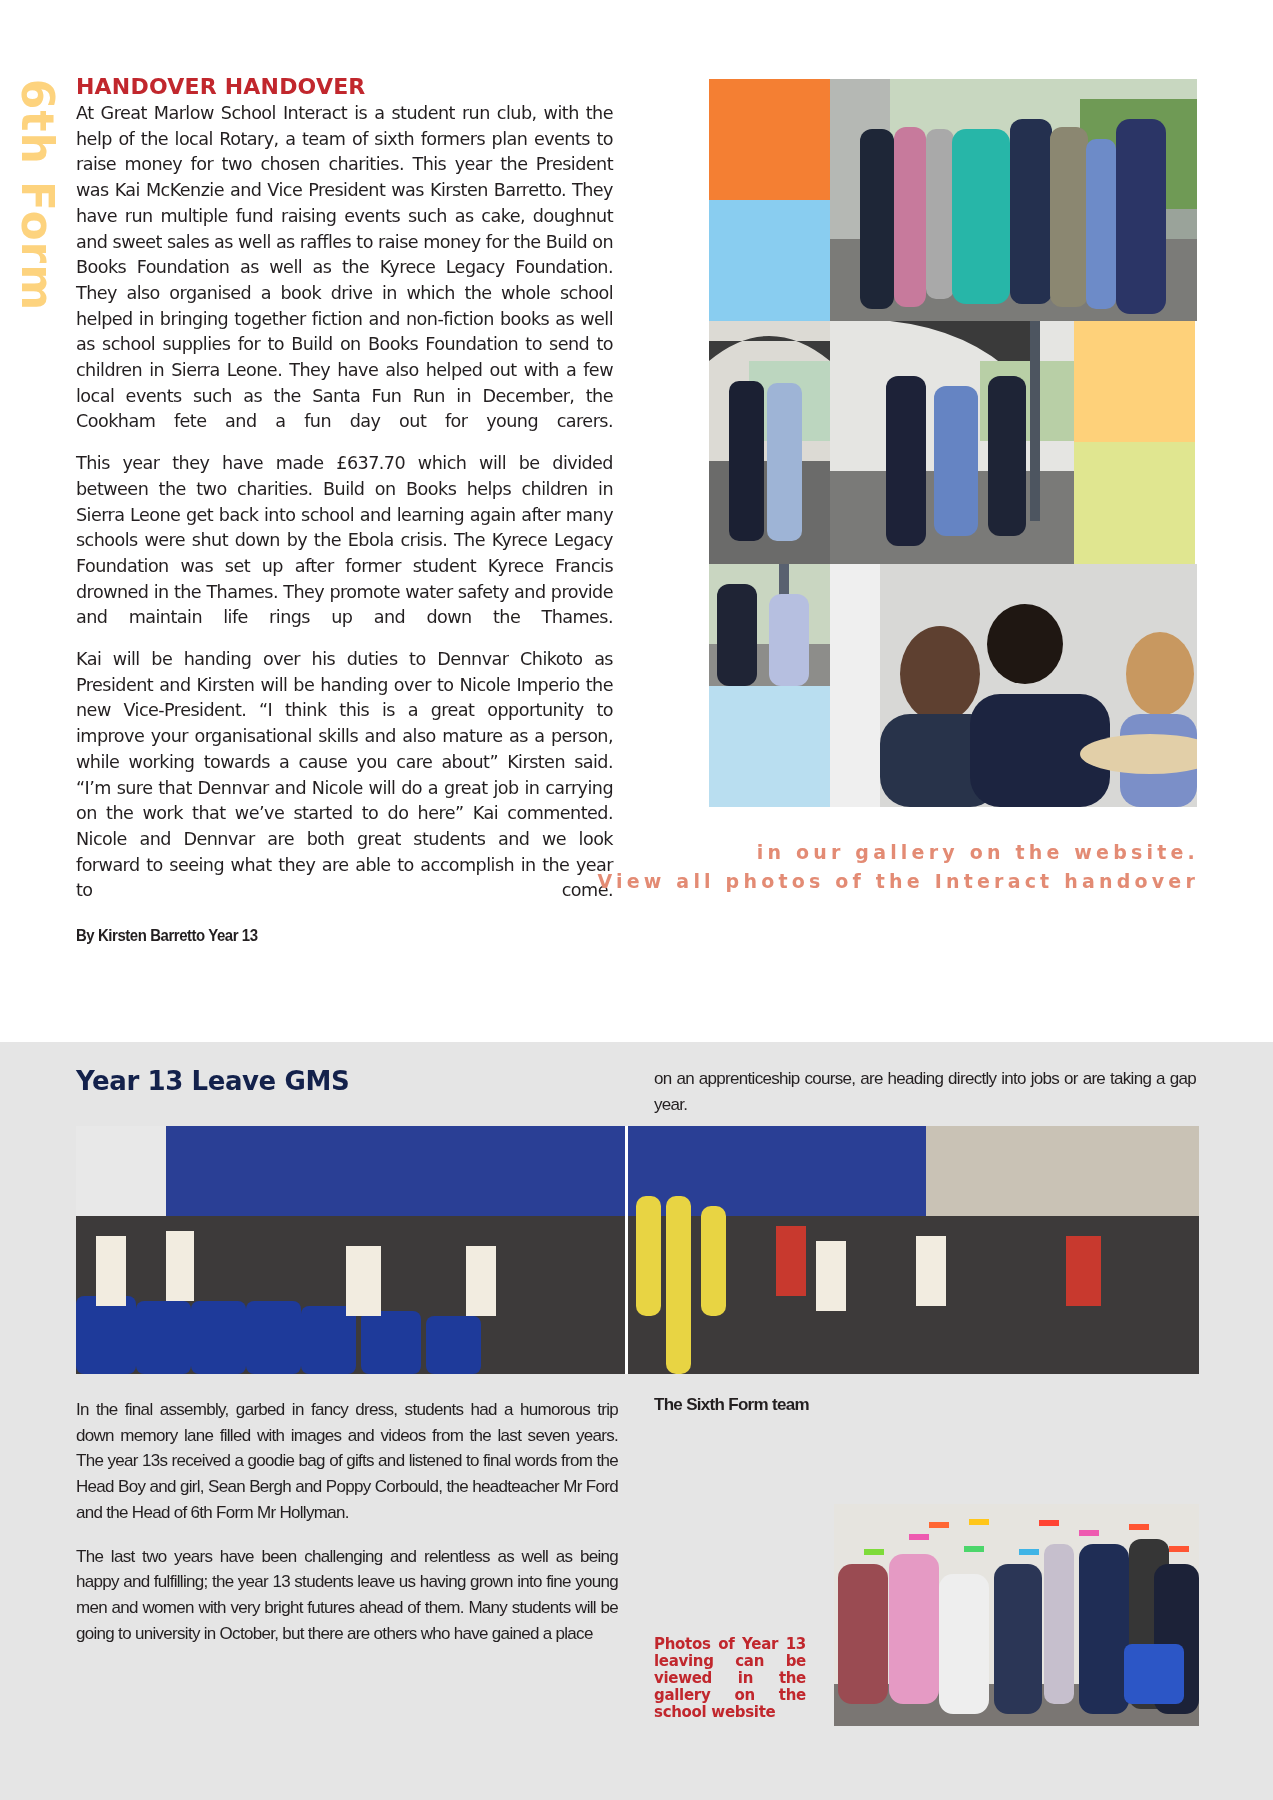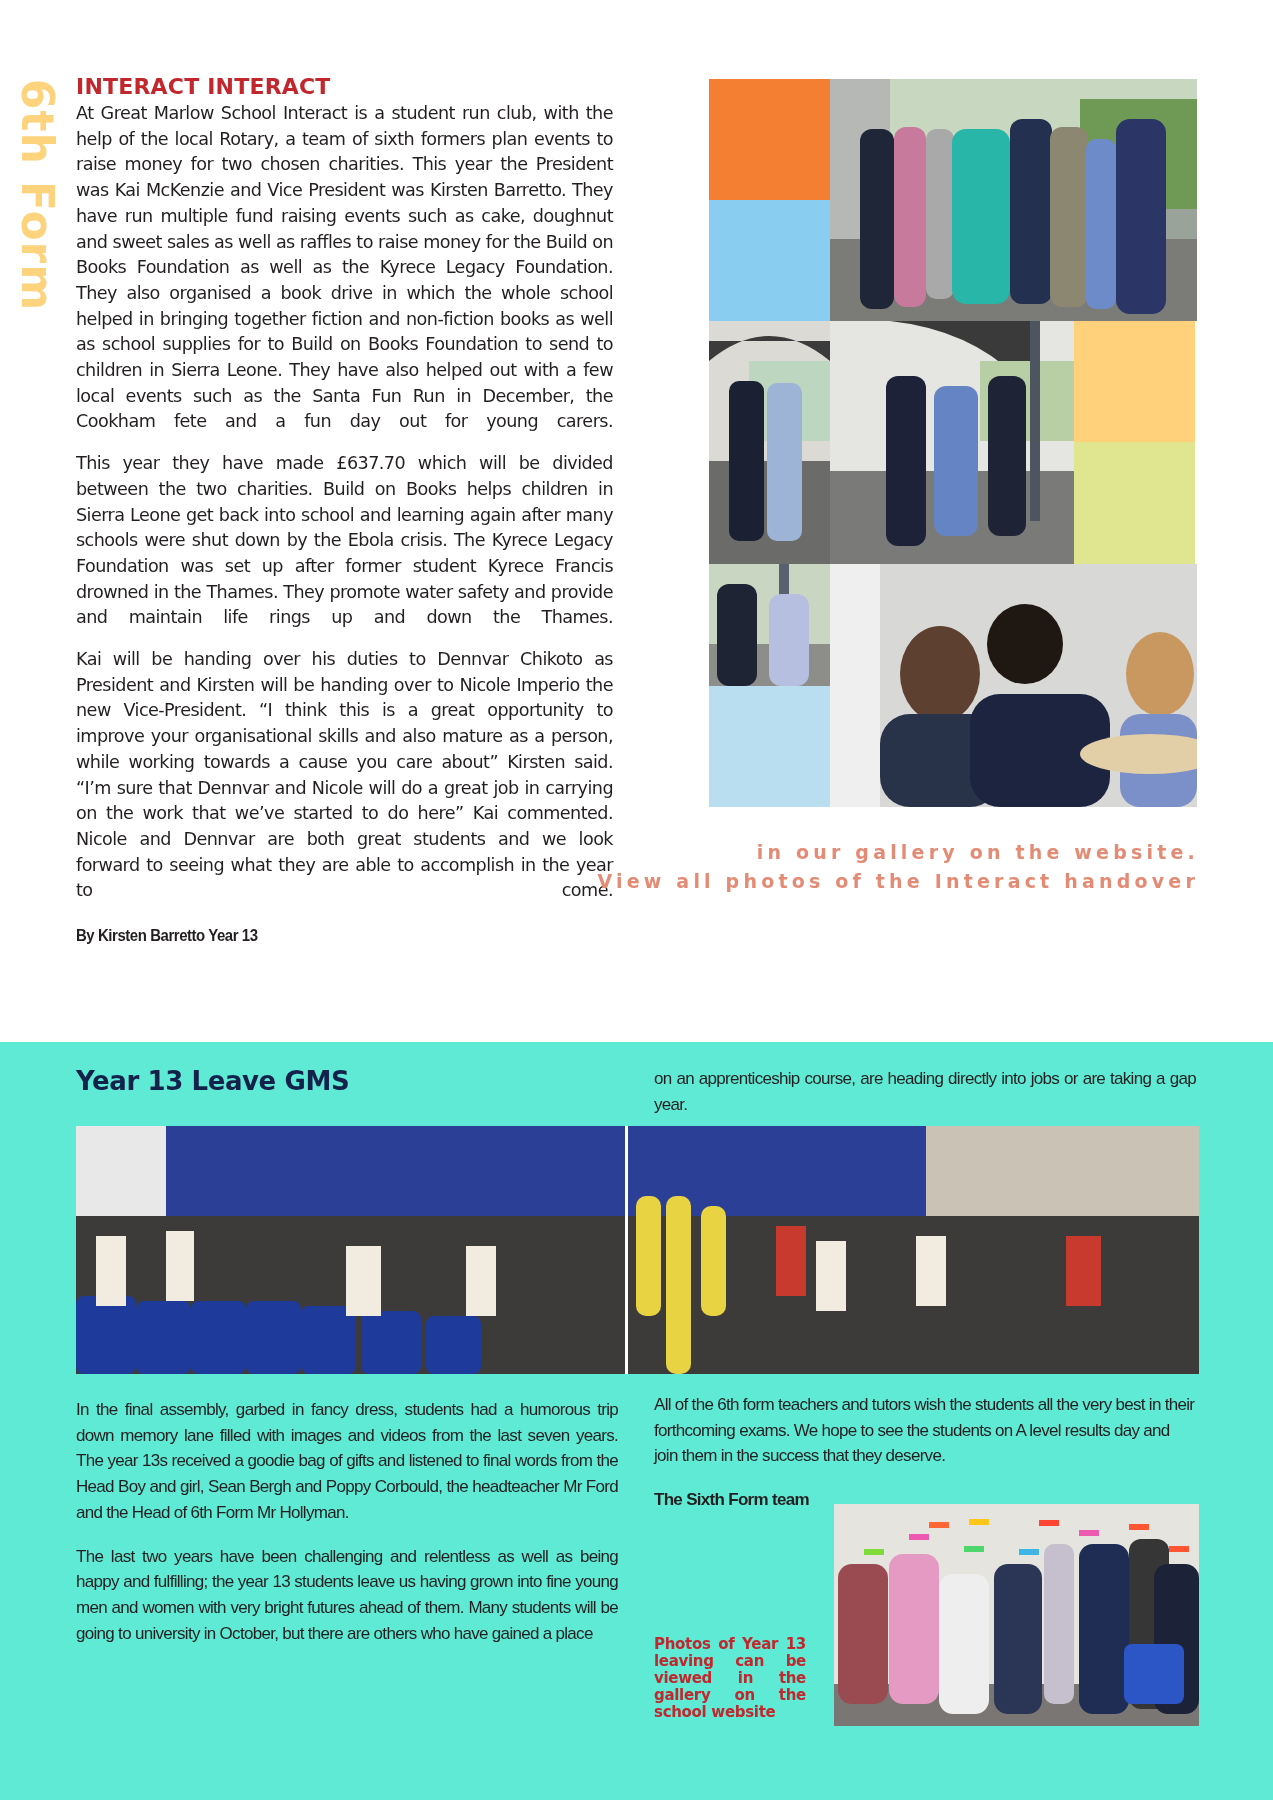--- a/index.html
+++ b/index.html
@@ -21,21 +21,21 @@
 
   .collage { position: absolute; left: 709px; top: 79px; width: 488px; height: 728px; }
   .tile { position: absolute; overflow: hidden; }
   .photo { background: #888; }
   .photo svg { width: 100%; height: 100%; display: block; }
 
   .gallery-note { position: absolute; right: 74px; top: 838px; width: 620px; text-align: right; color: #e38b74;
                   font-weight: bold; font-size: 19px; letter-spacing: 4.2px; line-height: 29px;
                   font-family: "DejaVu Sans", sans-serif; }
 
-  .lower { position: absolute; left: 0; top: 1042px; width: 1273px; height: 758px; background: #5eead4; }
+  .lower { position: absolute; left: 0; top: 1042px; width: 1273px; height: 758px; background: #e5e5e5; }
   .lower h2 { position: absolute; left: 76px; top: 24px; margin: 0; font-size: 26px; font-weight: bold; color: #13214b;
               font-family: "DejaVu Sans", sans-serif; letter-spacing: -0.4px; }
   .narrow { font-family: "Liberation Sans", sans-serif; font-size: 17px; line-height: 25.7px; color: #231f20;
             letter-spacing: -0.7px; }
   .cont-text { position: absolute; left: 654px; top: 24px; width: 542px; text-align: justify; }
   .banner { position: absolute; left: 76px; top: 84px; width: 1123px; height: 248px; }
   .col-left { position: absolute; left: 76px; top: 355px; width: 542px; }
   .col-left p { margin: 0 0 18px 0; text-align: justify; }
   .col-right { position: absolute; left: 654px; top: 350px; width: 542px; }
   .col-right p { margin: 0 0 18px 0; }
@@ -46,21 +46,21 @@
   .staff-photo { position: absolute; left: 834px; top: 462px; width: 365px; height: 222px; }
 </style>
 </head>
 <body>
 
 <div class="side-label">
   <span>6th Form</span>
 </div>
 
 <article class="top-article">
-  <h1>INTERACT INTERACT</h1>
+  <h1>HANDOVER HANDOVER</h1>
   <p>At Great Marlow School Interact is a student run club, with the help of the local Rotary, a team of sixth formers plan events to raise money for two chosen charities. This year the President was Kai McKenzie and Vice President was Kirsten Barretto. They have run multiple fund raising events such as cake, doughnut and sweet sales as well as raffles to raise money for the Build on Books Foundation as well as the Kyrece Legacy Foundation. They also organised a book drive in which the whole school helped in bringing together fiction and non-fiction books as well as school supplies for to Build on Books Foundation to send to children in Sierra Leone. They have also helped out with a few local events such as the Santa Fun Run in December, the Cookham fete and a fun day out for young carers.</p>
   <p>This year they have made £637.70 which will be divided between the two charities. Build on Books helps children in Sierra Leone get back into school and learning again after many schools were shut down by the Ebola crisis. The Kyrece Legacy Foundation was set up after former student Kyrece Francis drowned in the Thames. They promote water safety and provide and maintain life rings up and down the Thames.</p>
   <p>Kai will be handing over his duties to Dennvar Chikoto as President and Kirsten will be handing over to Nicole Imperio the new Vice-President. “I think this is a great opportunity to improve your organisational skills and also mature as a person, while working towards a cause you care about” Kirsten said. “I’m sure that Dennvar and Nicole will do a great job in carrying on the work that we’ve started to do here” Kai commented. Nicole and Dennvar are both great students and we look forward to seeing what they are able to accomplish in the year to come.</p>
   <div class="byline">By Kirsten Barretto Year 13</div>
 </article>
 
 <div class="collage">
 
   <div class="tile" style="left:0;top:0;width:121px;height:121px;background:#f47f33"></div>
   <div class="tile" style="left:0;top:121px;width:121px;height:121px;background:#89cdf0"></div>
@@ -178,21 +178,20 @@
       <rect x="549" y="0" width="3" height="248" fill="#ffffff"></rect>
     </svg>
   </div>
 
   <div class="col-left narrow">
     <p>In the final assembly, garbed in fancy dress, students had a humorous trip down memory lane filled with images and videos from the last seven years. The year 13s received a goodie bag of gifts and listened to final words from the Head Boy and girl, Sean Bergh and Poppy Corbould, the headteacher Mr Ford and the Head of 6th Form Mr Hollyman.</p>
     <p>The last two years have been challenging and relentless as well as being happy and fulfilling; the year 13 students leave us having grown into fine young men and women with very bright futures ahead of them. Many students will be going to university in October, but there are others who have gained a place</p>
   </div>
 
   <div class="col-right narrow">
-    <p>All of the 6th form teachers and tutors wish the students all the very best in their forthcoming exams. We hope to see the students on A level results day and join them in the success that they deserve.</p>
     <p class="team-sign">The Sixth Form team</p>
   </div>
 
   <div class="photo-note">Photos of Year 13 leaving can be viewed in the gallery on the school website</div>
 
   <div class="staff-photo tile photo">
     <svg viewBox="0 0 365 222" preserveAspectRatio="none">
       <rect width="365" height="222" fill="#e6e4df"></rect>
       <rect x="0" y="180" width="365" height="42" fill="#7a7673"></rect>
       <rect x="4" y="60" width="50" height="140" rx="14" fill="#9a4b52"></rect>

